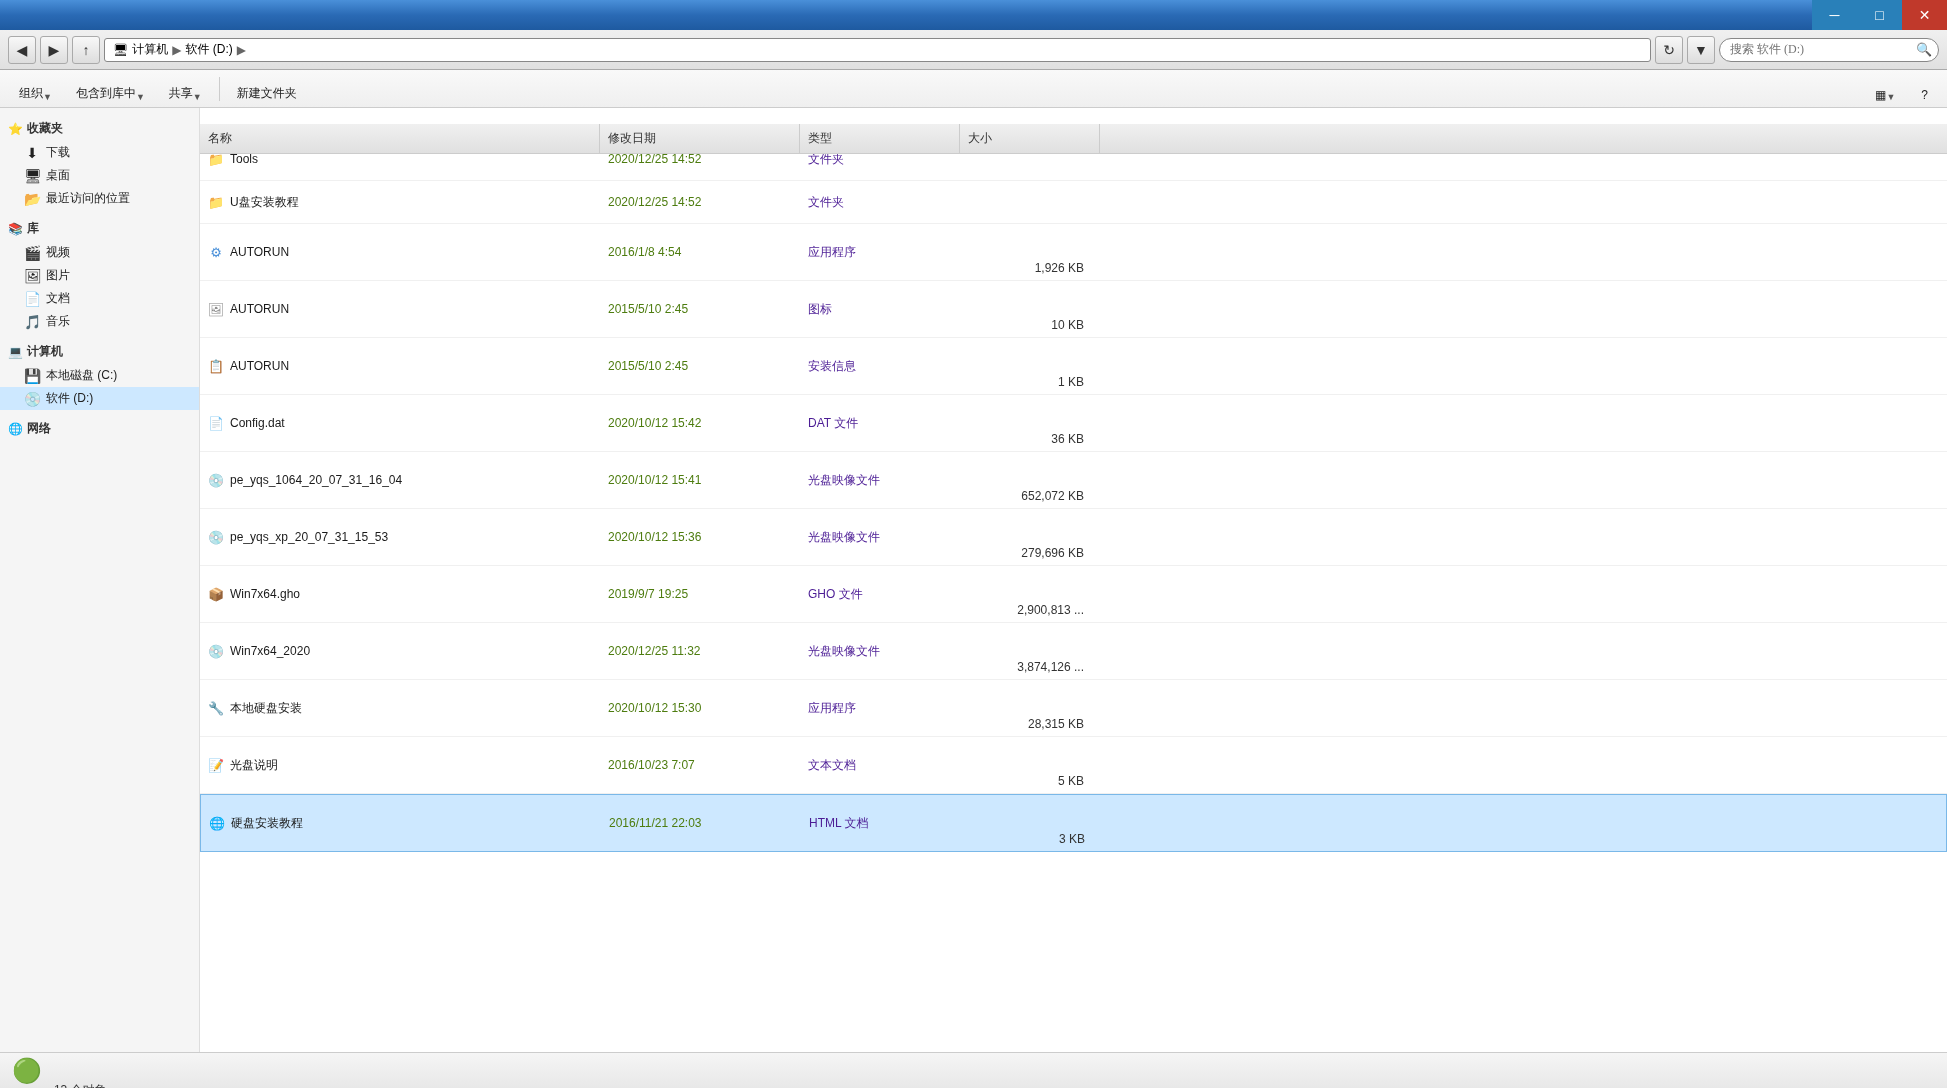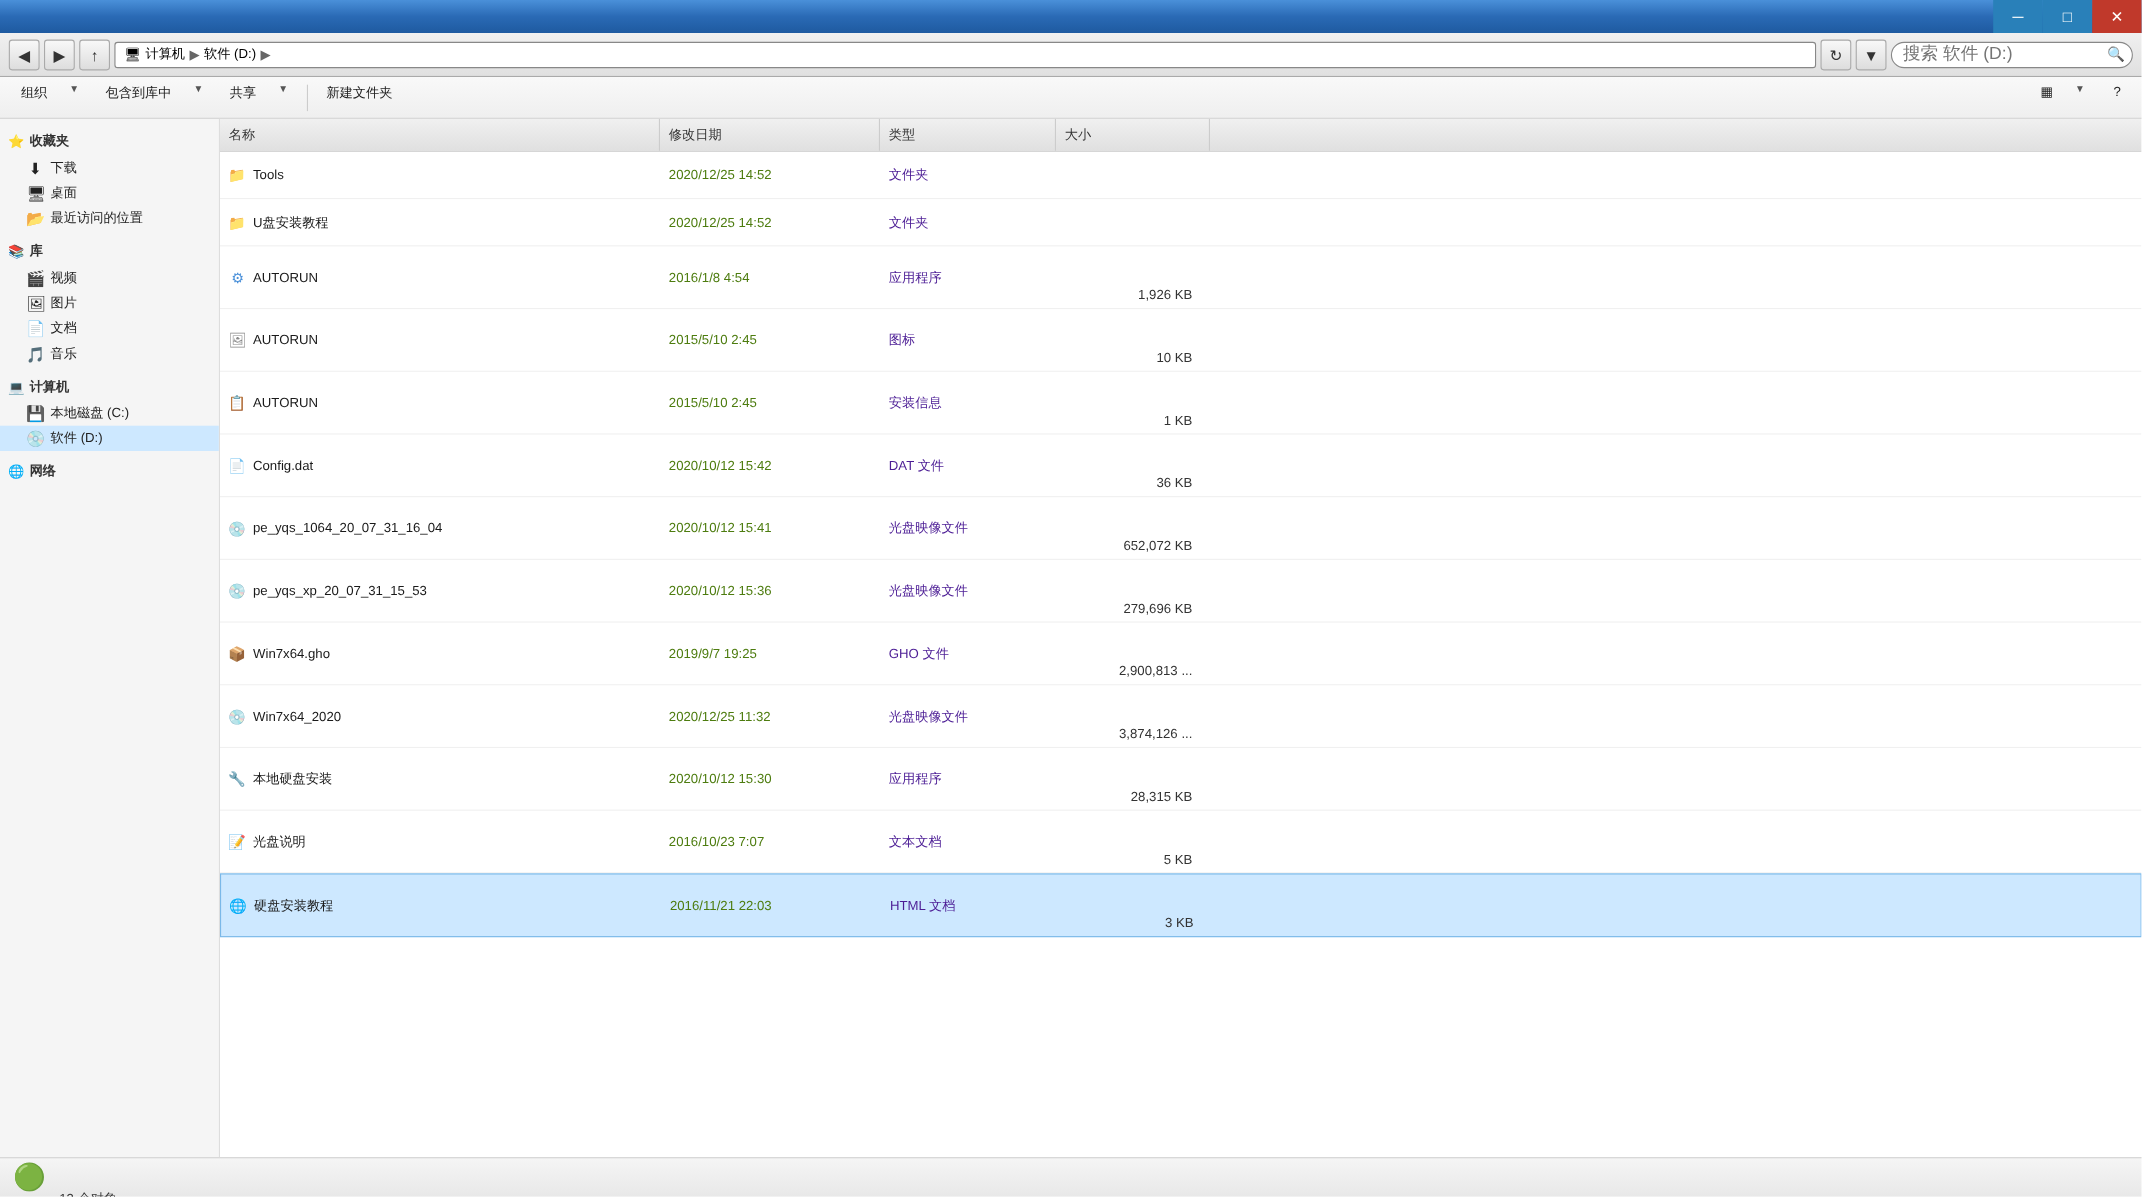--- a/index.html
+++ b/index.html
@@ -92,23 +92,24 @@
       cursor: pointer;
       font-size: 14px;
       color: #333;
     }
     .search-box {
       width: 220px;
       height: 24px;
       border: 1px solid #888;
       border-radius: 12px;
       padding: 0 28px 0 10px;
-      font-size: 16px;
+      font-size: 12px;
       background: white;
       outline: none;
+      font-family: Liberation Serif, serif;
     }
     .search-wrapper {
       position: relative;
       display: flex;
       align-items: center;
     }
     .search-icon-btn {
       position: absolute;
       right: 6px;
       width: 18px;
@@ -132,22 +133,22 @@
     }
     .toolbar-btn {
       height: 28px;
       padding: 0 10px;
       border: 1px solid transparent;
       border-radius: 3px;
       background: transparent;
       cursor: pointer;
       font-size: 12px;
       display: flex;
-      align-items: flex-start;
-      gap: 20px;
+      align-items: flex-end;
+      gap: 0;
       color: #222;
     }
     .toolbar-btn .arrow {
       font-size: 9px;
       color: #555;
     }
     .toolbar-divider {
       width: 1px;
       height: 24px;
       background: #ccc;
@@ -209,21 +210,21 @@
       flex: 1;
       overflow: auto;
       background: white;
     }
     .file-list-header {
       display: grid;
       grid-template-columns: 400px 200px 160px 140px;
       background: linear-gradient(to bottom, #f0f0f0, #e0e0e0);
       border-bottom: 1px solid #ccc;
       position: sticky;
-      top: 0;
+      top: 16px;
       z-index: 1;
     }
     .col-header {
       padding: 6px 8px;
       font-size: 12px;
       font-weight: normal;
       color: #333;
       border-right: 1px solid #ccc;
       cursor: pointer;
       user-select: none;

